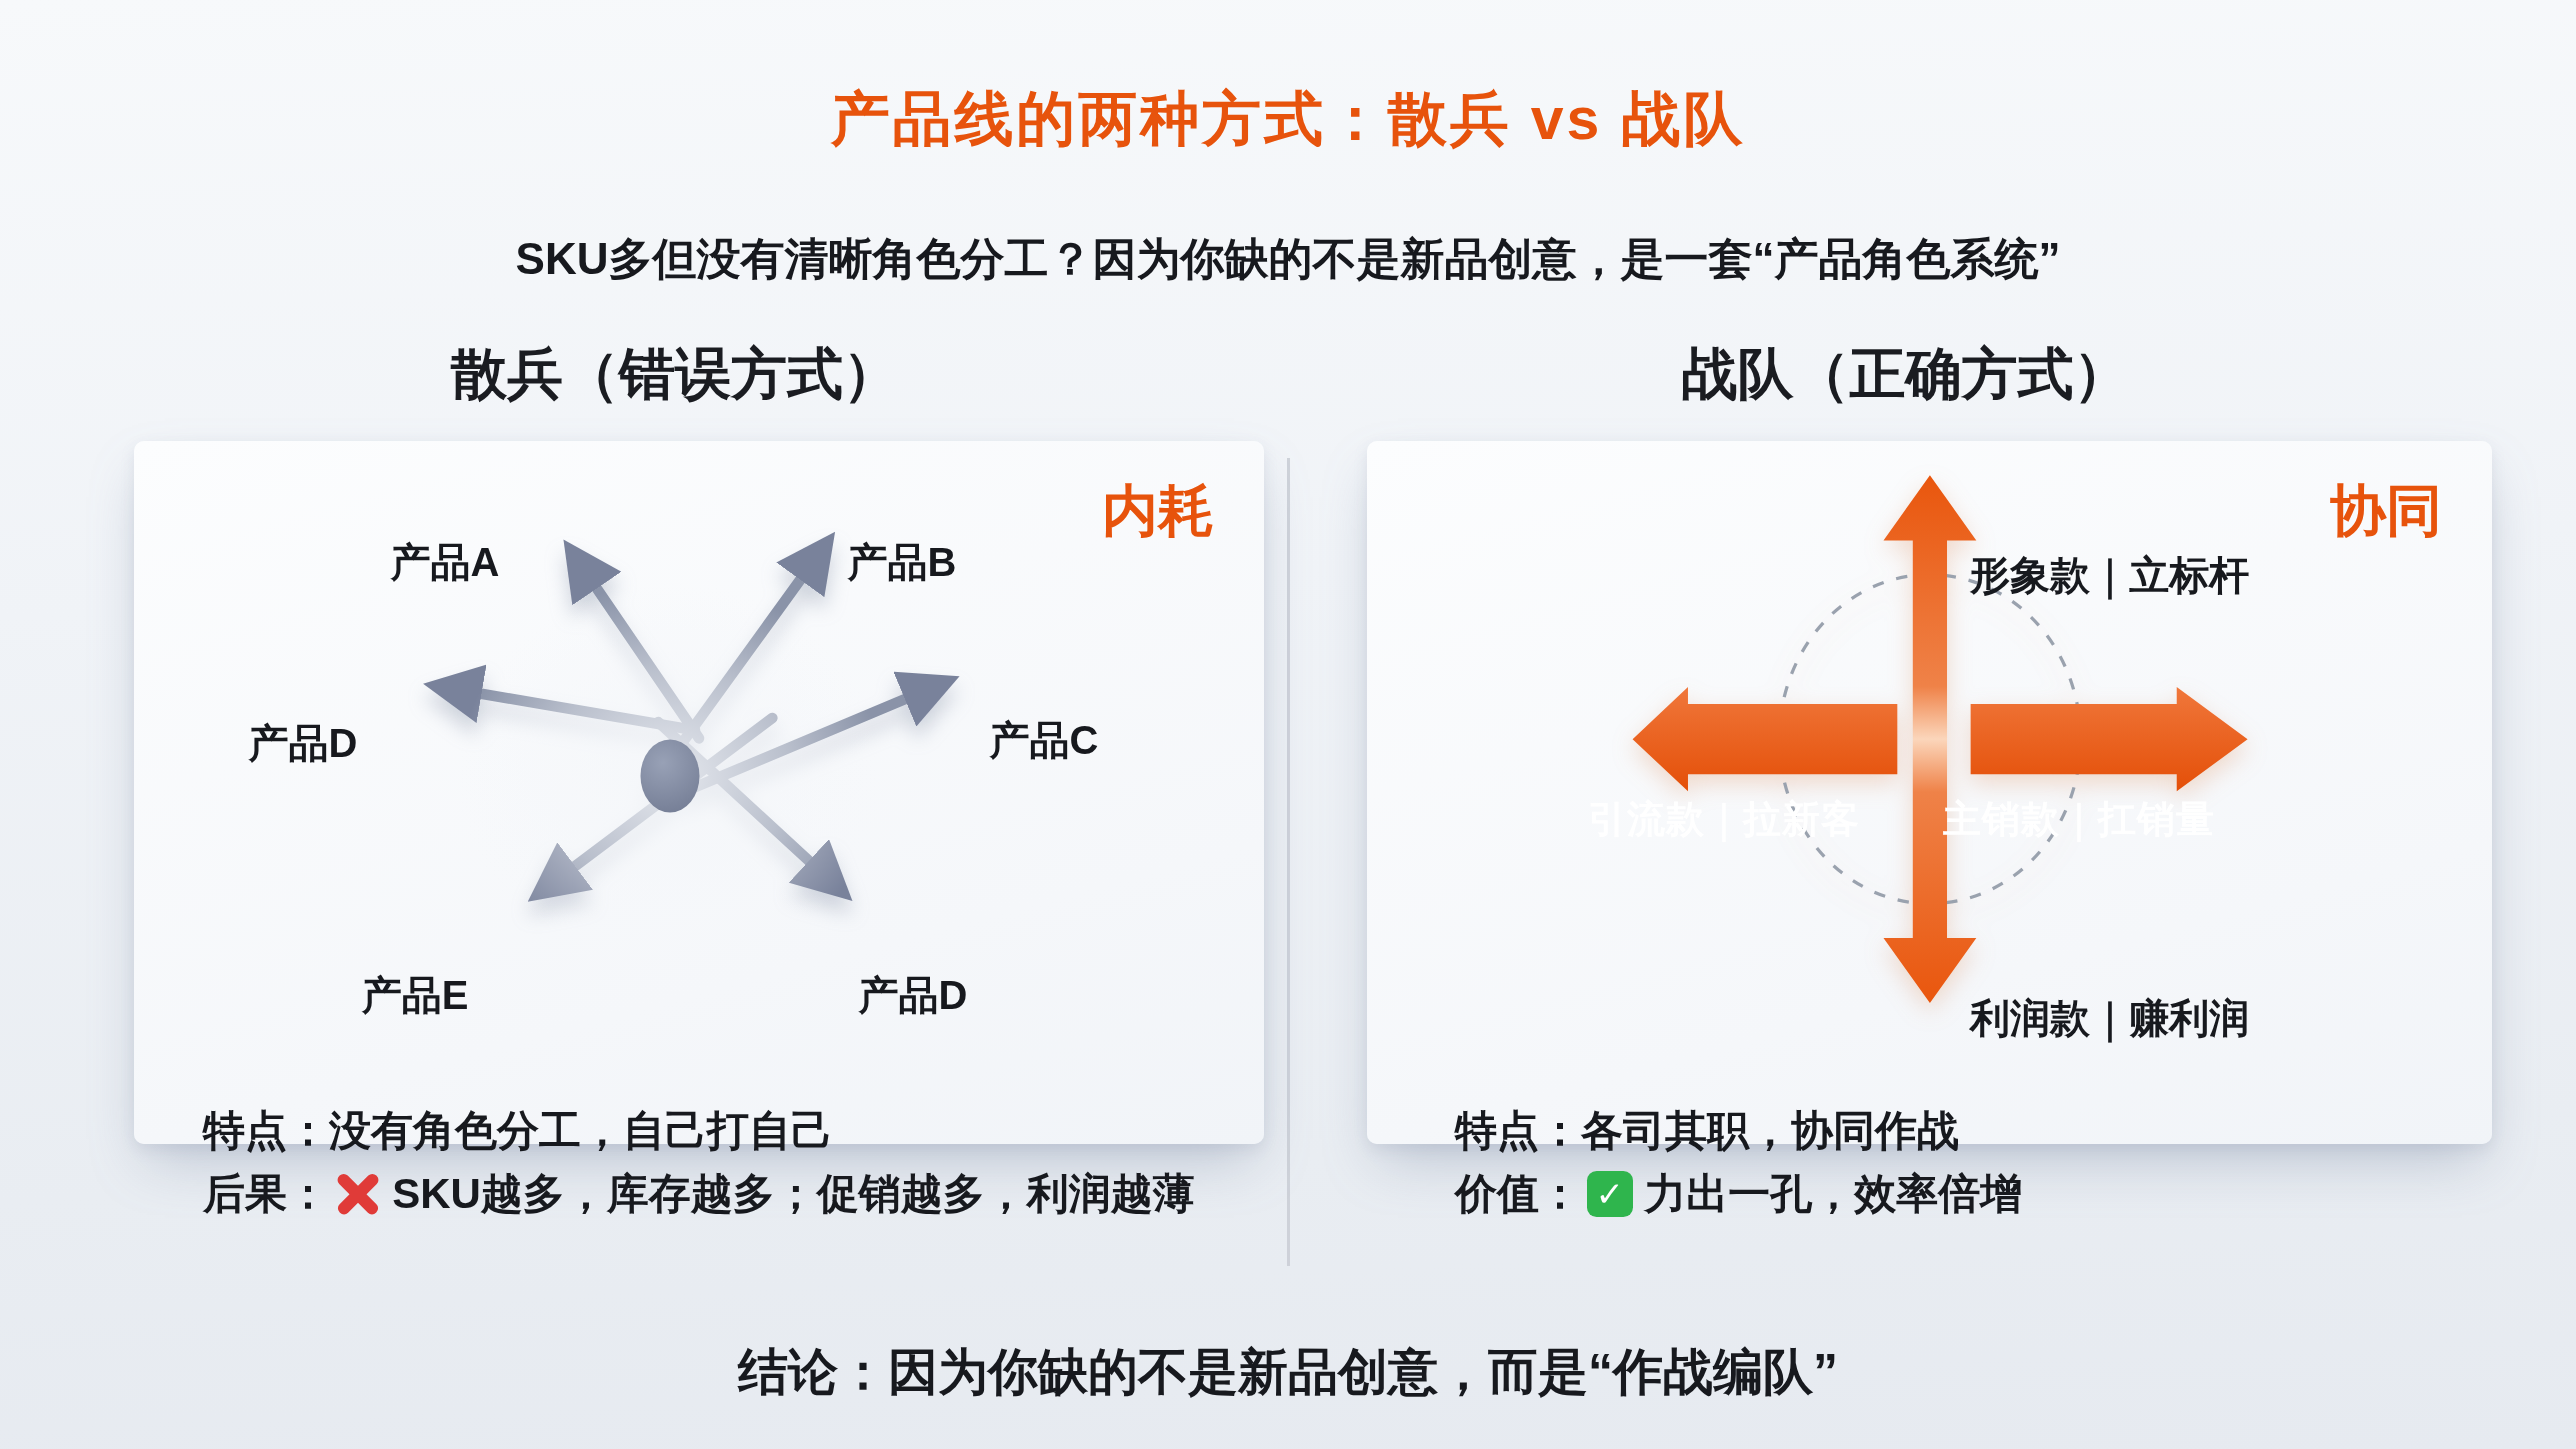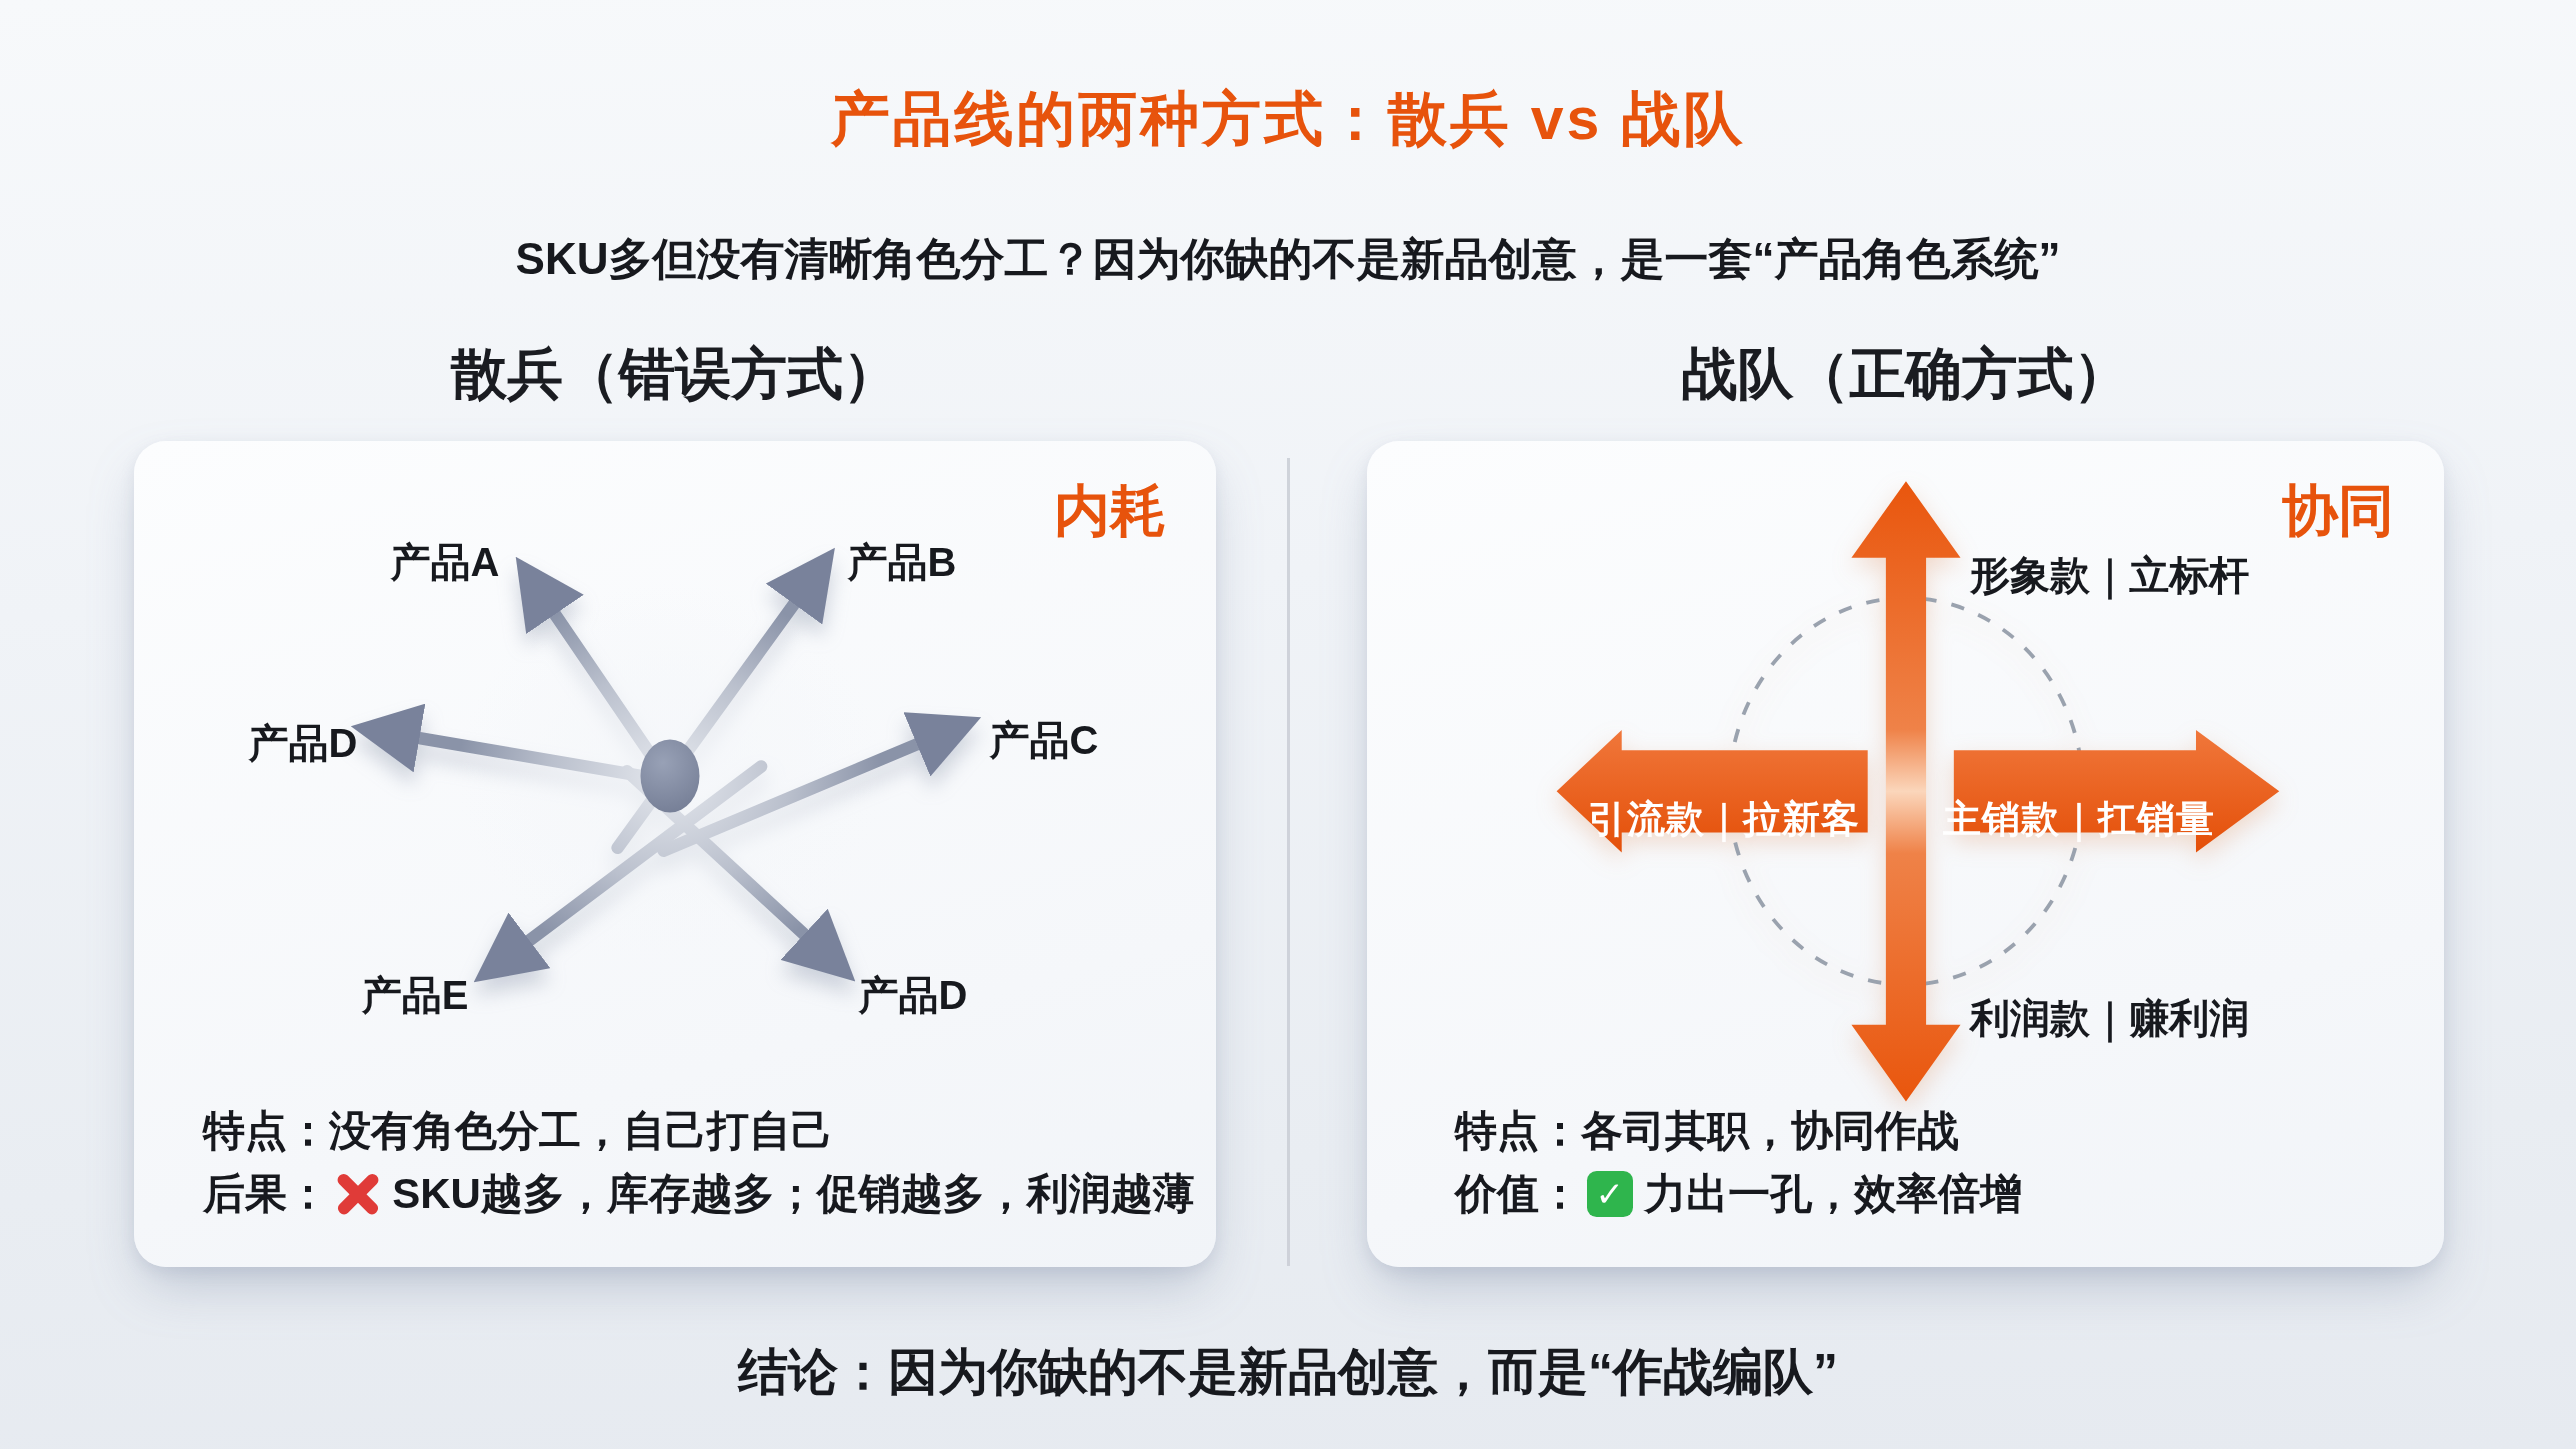--- a/index.html
+++ b/index.html
@@ -33,24 +33,25 @@
     font-size:56px;font-weight:700;color:#1a1c21;
     white-space:nowrap;
   }
   .col-header.left{left:134px;width:1082px;}
   .col-header.right{left:1367px;width:1077px;}
   .divider{
     position:absolute;left:1287px;top:458px;width:2.9px;height:808px;
     background:#c9cdd5;opacity:.85;
   }
   .card{
-    position:absolute;top:441px;height:826px;
-    border-radius:32px;
+    position:absolute;top:441px;height:703px;
+    border-radius:10px;
     background:linear-gradient(165deg,#fcfdfe 0%,#f5f7fa 70%,#f1f4f8 100%);
     box-shadow:0 25px 53px -11.5px rgba(118,133,160,.40),0 5.7px 13.4px rgba(140,152,175,.16);
+    padding-left:48px;
   }
   .card.card-left{left:134px;width:1082px;}
   .card.card-right{left:1367px;width:1077px;}
   .corner-tag{
     position:absolute;top:33px;right:50px;
     font-size:56px;font-weight:800;color:#e7530c;
     white-space:nowrap;
   }
   .diagram-svg{position:absolute;inset:0;width:100%;height:100%;}
   .tangle-svg{filter:drop-shadow(0 13.4px 9.6px rgba(110,122,148,.30));}

